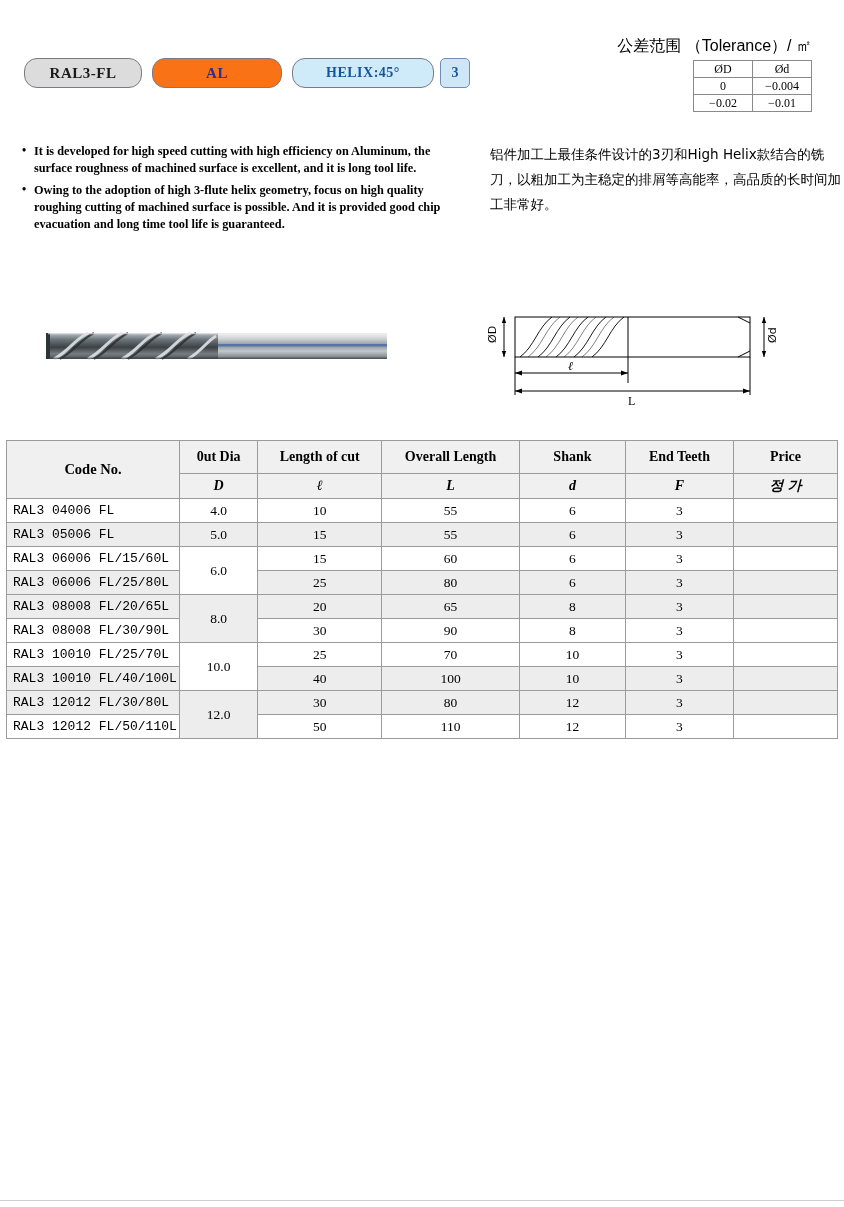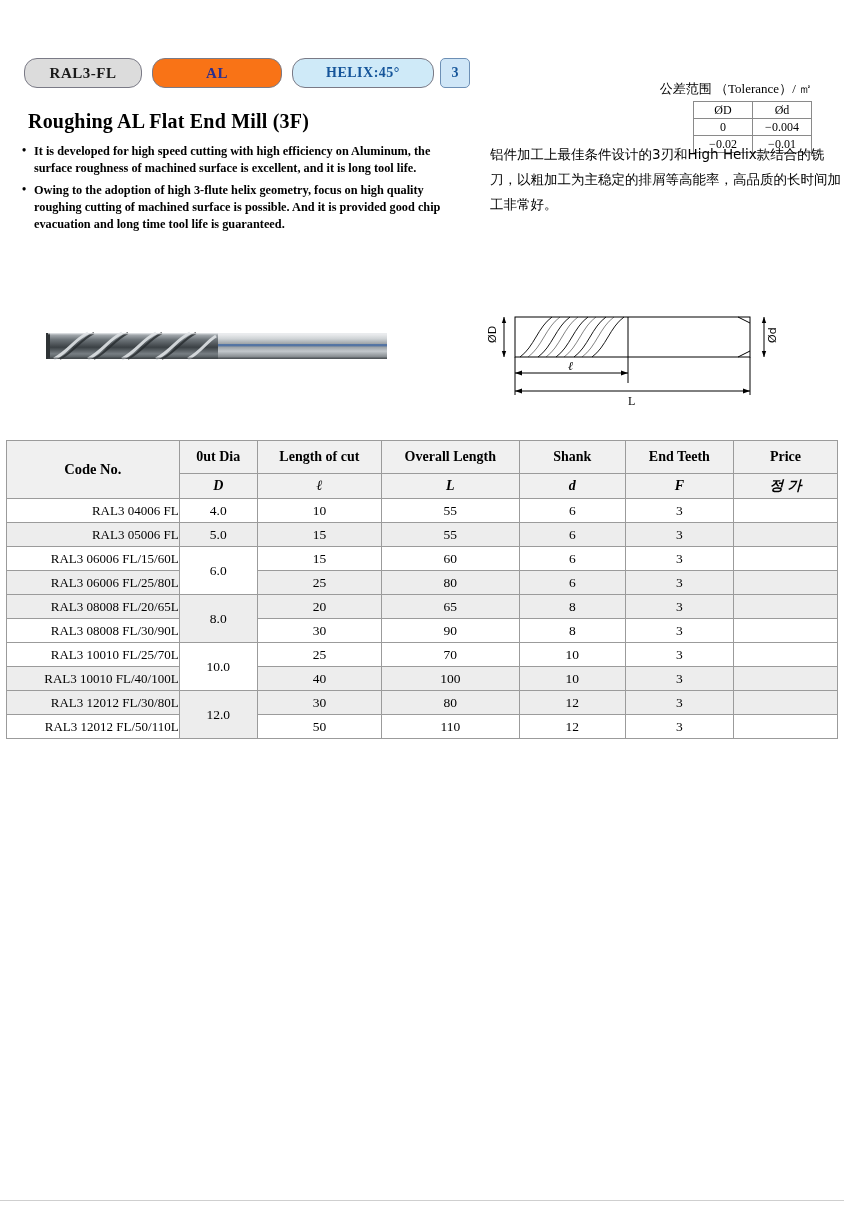--- a/index.html
+++ b/index.html
@@ -123,25 +123,24 @@
   }
 
   
   .tolerance-wrap {
     position: absolute;
     right: 32px;
     top: 36px;
     text-align: center;
   }
   .tolerance-label {
-    font-family: Liberation Serif, serif;
-    font-size: 13px;
+    font-family: Liberation Sans, sans-serif;
+    font-size: 16px;
     margin-bottom: 3px;
     white-space: nowrap;
-    margin-top: 44px;
   }
   table.tolerance {
     border-collapse: collapse;
     font-family: "Liberation Serif", serif;
     font-size: 12px;
     margin-left: auto;
   }
   table.tolerance td {
     border: 1px solid #8a8a8a;
     width: 54px;
@@ -202,24 +201,25 @@
     font-size: 14.5px;
   }
   .spec-table tbody td {
     height: 23px;
     font-size: 13.5px;
   }
   .spec-table tbody tr.alt td {
     background: #ededed;
   }
   .spec-table td.code {
-    text-align: right;
+    text-align: left;
     padding-left: 6px;
     font-size: 13px;
     white-space: nowrap;
+    font-family: Liberation Mono, monospace;
   }
   .col-code { width: 172px; }
   .col-d { width: 78px; }
   .col-l { width: 124px; }
   .col-L { width: 138px; }
   .col-shank { width: 106px; }
   .col-f { width: 108px; margin-left: 25px; }
   .col-price { width: 104px; }
   .kr { font-family: Liberation Sans, sans-serif; font-size: 12.5px; }
 
@@ -259,21 +259,20 @@
         <td>−0.004</td>
       </tr>
       <tr>
         <td>−0.02</td>
         <td>−0.01</td>
       </tr>
     </tbody>
       </table>
   </div>
 
-  <div class="title">Roughing AL Flat End Mill (3F)</div>
 
   <div class="bullets">
     <ul>
       <li>It is developed for high speed cutting with high efficiency on Aluminum, the surface roughness of machined surface is excellent, and it is long tool life.</li>
       <li>Owing to the adoption of high 3-flute helix geometry, focus on high quality roughing cutting of machined surface is possible. And it is provided good chip evacuation and long time tool life is guaranteed.</li>
     </ul>
   </div>
 
   <div class="cn-desc">铝件加工上最佳条件设计的3刃和High Helix款结合的铣刀，以粗加工为主稳定的排屑等高能率，高品质的长时间加工非常好。</div>
 

